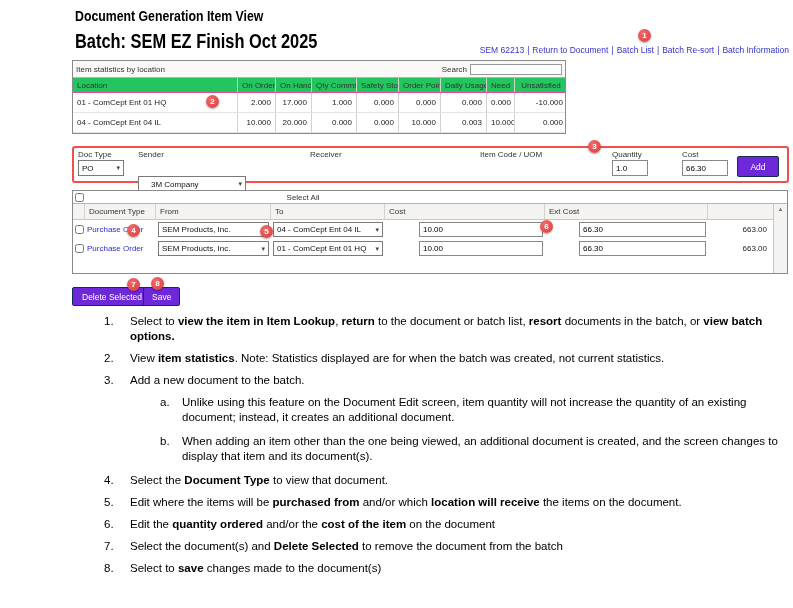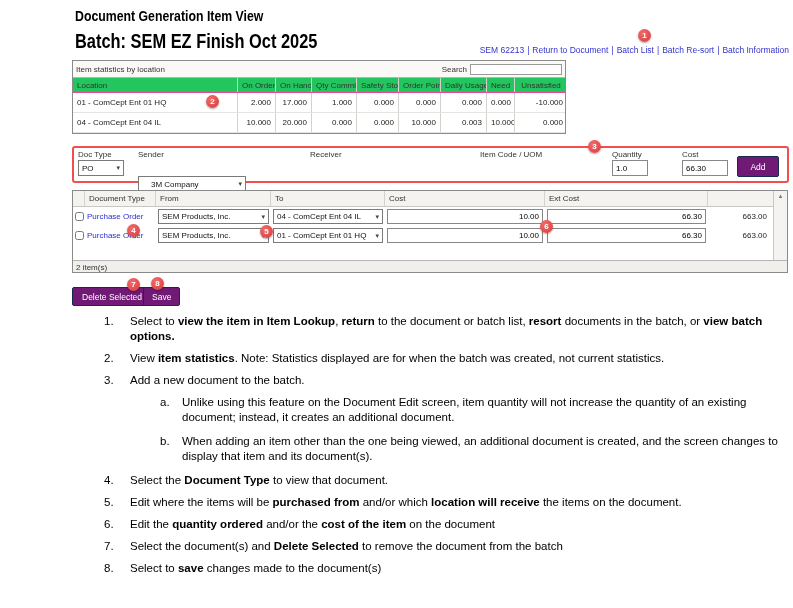--- a/index.html
+++ b/index.html
@@ -53,40 +53,40 @@
   .ff { position:absolute; }
   .flabel { color:#333; }
   .fake-select {
     border:1px solid #7a7a7a; background:#fff; height:16px; display:flex; align-items:center;
     padding:0 3px; font-size:8px; color:#111; cursor:pointer; position:relative;
   }
   .fake-select .sel-text { flex:1; overflow:hidden; white-space:nowrap; }
   .fake-select .chev { color:#444; font-size:7px; margin-left:3px; }
   .fake-input { border:1px solid #888; height:16px; font-size:8px; padding:0 3px; width:100%; font-family:"Liberation Sans",sans-serif; }
   .navy-btn {
-    background:#701a75; color:#fff; border:1px solid #152b4c; border-radius:2px;
+    background:#6d28d9; color:#fff; border:1px solid #152b4c; border-radius:2px;
     font-size:8.5px; font-family:"Liberation Sans",sans-serif; cursor:pointer;
     display:flex; align-items:center; justify-content:center;
   }
 
   
   #doc-table { left:72px; top:190px; width:716px; border:1px solid #8a8a8a; font-size:8px; background:#fff; }
   #selectall-row { height:13px; border-bottom:1px solid #b5b5b5; position:relative; background:#fff; }
   #selectall-row input { position:absolute; left:2px; top:2px; width:9px; height:9px; }
   #selectall-label { position:absolute; left:170px; width:120px; text-align:center; top:2px; color:#333; }
   #doc-body-wrap { display:flex; }
   #doc-content { width:700px; }
   .doc-grid { display:grid; grid-template-columns:12px 71px 115px 114px 160px 163px 65px; }
   .doc-head { background:#f4f3f0; border-bottom:1px solid #c9c7c4; }
   .doc-head > div { padding:3px 4px; border-right:1px solid #d4d2cf; color:#333; white-space:nowrap; overflow:hidden; }
   .doc-row { height:19px; align-items:center; }
   .doc-row > div { padding:0 2px; display:flex; align-items:center; height:19px; }
   .doc-row .linkcell { color:#2b2bd5; cursor:pointer; }
   .doc-row .fake-select { width:100%; height:15px; }
-  .doc-row .num-input { text-align:right; height:15px; }
+  .doc-row .num-input { height:15px;margin-left:32px; }
   .doc-row .ext { justify-content:flex-end; color:#222; padding-right:6px; }
   #doc-empty { height:15px; }
   #doc-scrollbar { width:16px; background:#f4f3f1; border-left:1px solid #c9c7c4; position:relative; }
   #doc-scrollbar .arrow { position:absolute; top:2px; left:0; width:100%; text-align:center; font-size:6px; color:#777; }
   #doc-footer { background:#f0efec; border-top:1px solid #b5b5b5; padding:2px 3px; height:12px; color:#333; }
 
   
   #delete-btn { left:72px;  top:287px; height:19px; padding:0 9px; position:absolute; }
   #save-btn   { left:143px; top:287px; height:19px; padding:0 8px; position:absolute; }
 
@@ -189,20 +189,24 @@
   <span class="ff flabel" style="left:538px; top:2px;">Quantity</span>
   <input class="ff fake-input" style="left: 538px; top: 12px; width: 36px;" value="1.0">
 
   <span class="ff flabel" style="left:608px; top:2px;">Cost</span>
   <input class="ff fake-input" style="left: 608px; top: 12px; width: 46px;" value="66.30">
 
   <button class="ff navy-btn" style="left:663px; top:8px; width:42px; height:21px;">Add</button>
 </div>
 
 <div class="abs" id="doc-table">
+  <div id="selectall-row">
+    <input type="checkbox" style="">
+    <span id="selectall-label">Select All</span>
+  </div>
   <div id="doc-body-wrap">
     <div id="doc-content">
       <div class="doc-grid doc-head">
         <div></div>
         <div>Document Type</div>
         <div>From</div>
         <div>To</div>
         <div>Cost</div>
         <div>Ext Cost</div>
       </div>
@@ -258,21 +262,20 @@
           </div>
         <div class="ext">663.00</div>
       </div>
 
       <div id="doc-empty"></div>
     </div>
     <div id="doc-scrollbar">
       <div class="arrow">▲</div>
     </div>
   </div>
-  <div id="doc-footer">2 item(s)</div>
 </div>
 
 <button class="navy-btn" id="delete-btn">Delete Selected</button>
 <button class="navy-btn" id="save-btn">Save</button>
 
 <div class="abs" id="instructions">
 
   <div class="instr-item">
     <span class="num">1.</span>
       <span class="gap"></span>

